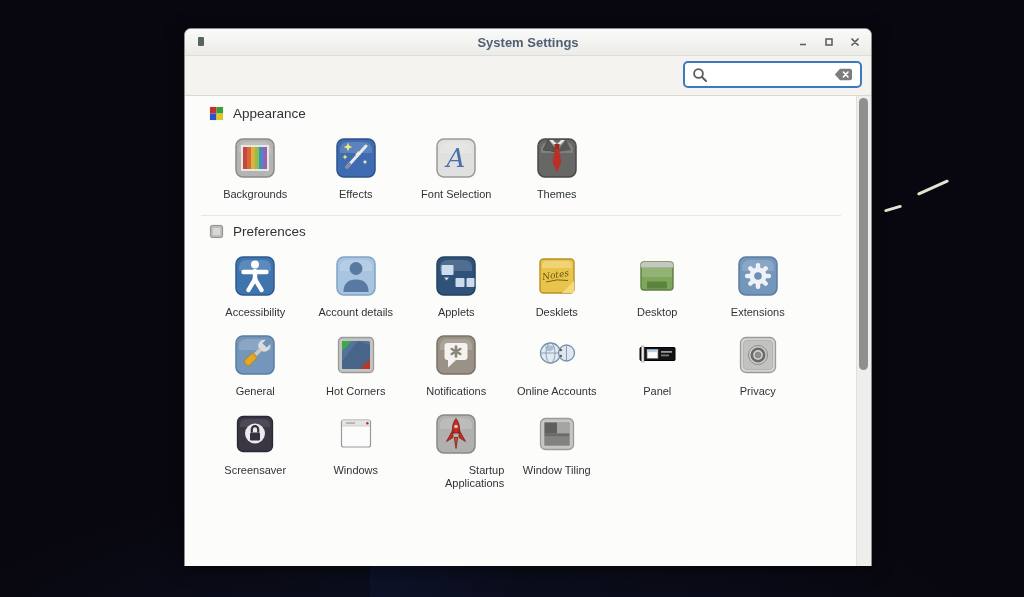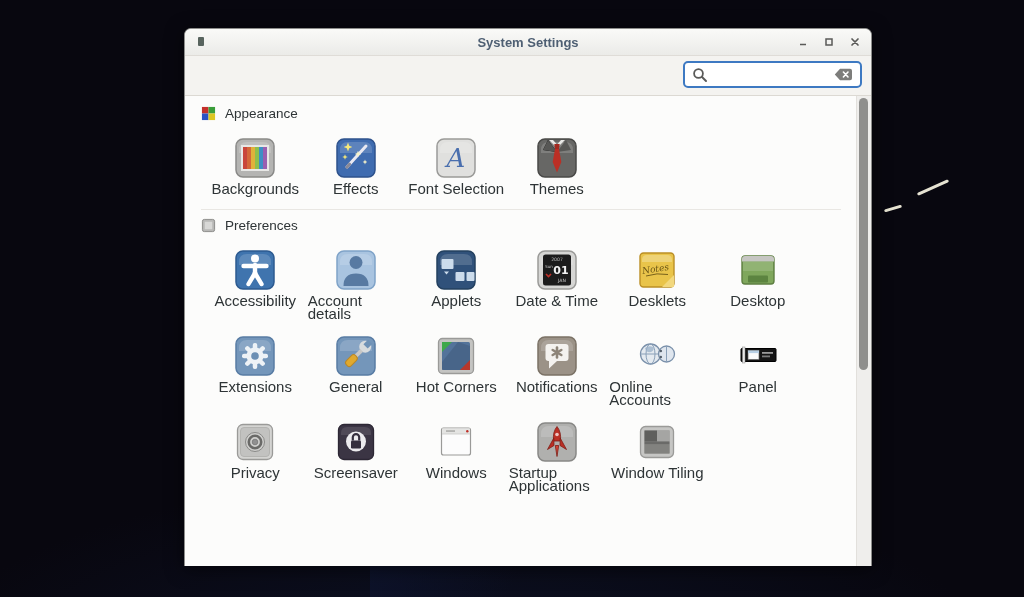--- a/index.html
+++ b/index.html
@@ -38,29 +38,29 @@
     background:transparent;font-family:inherit;color:#333;}
   .sicon{display:flex;align-items:center;}
 
   .content{flex:1;position:relative;background:#fcfcfb;overflow:hidden;
     padding:8px 30px 0 16px;box-sizing:border-box;}
   .scrollbar{position:absolute;right:0;top:0;bottom:0;width:14px;background:#efeeec;
     border-left:1px solid #e2e0dc;}
   .thumb{position:absolute;left:2px;top:2px;width:9px;height:272px;background:#8f8f8d;
     border-radius:5px;}
 
-  .sec-header{display:flex;align-items:center;gap:9px;height:18px;margin:0 0 6px 0;}
+  .sec-header{display:flex;align-items:center;gap:9px;height:18px;margin:0 0 6px 8px;}
   .sec-icon{width:15px;height:15px;display:flex;}
   .sec-title{font-size:13.5px;color:#2e3436;}
   .grid{display:flex;flex-wrap:wrap;width:608px;margin-left:4px;}
   .cell{width:100.5px;display:flex;flex-direction:column;align-items:center;
     padding:6px 0 6px 0;box-sizing:border-box;cursor:default;}
   .big-icon{width:48px;height:48px;display:flex;}
-  .cell-label{font-size:15px;line-height:13px;color:#2e3436;text-align:left;
-    margin-top:0;max-width:96px;}
+  .cell-label{font-size:11px;line-height:13px;color:#2e3436;text-align:right;
+    margin-top:6px;max-width:96px;}
   .sep{height:1px;background:#e9e7e3;margin:8px 0 6px 0;}
 </style>
 </head>
 <body>
 
 <div class="desktop">
   <div class="dash dash1"></div>
   <div class="dash dash2"></div>
   <div class="glow"></div>
 
@@ -230,35 +230,20 @@
                       <rect x="23.5" y="26" width="9" height="9" rx="1"></rect>
                       <rect x="34.5" y="26" width="8" height="9" rx="1"></rect>
                     </g>
                   </svg>
                 </span>
                 <span class="cell-label">Applets</span>
               </div>
               <div class="cell">
                 <span class="big-icon">
                   <svg width="48" height="48" viewBox="0 0 48 48">
-                    <rect x="5" y="5" width="38" height="38" rx="7" fill="#d6d6d4" stroke="#9a9a98" stroke-width="1.5"></rect>
-                    <path d="M8 16 q0 -8 8 -8 h16 q8 0 8 8 v3 H8 z" fill="#ffffff" opacity="0.16"></path>
-                    <rect x="10" y="8.5" width="28" height="31" rx="2.5" fill="#1c1c1c"></rect>
-                    <text x="24" y="15" font-size="4.6" fill="#b8b8b8" text-anchor="middle" font-family="DejaVu Sans, sans-serif">2007</text>
-                    <text x="16" y="21.5" font-size="4.2" fill="#c8c8c8" text-anchor="middle" font-family="DejaVu Sans, sans-serif">Sun</text>
-                    <text x="28" y="28" font-size="11" font-weight="bold" fill="#f2f2f2" text-anchor="middle" font-family="DejaVu Sans, sans-serif">01</text>
-                    <text x="29" y="35.5" font-size="4.6" fill="#c8c8c8" text-anchor="middle" font-family="DejaVu Sans, sans-serif">JAN</text>
-                    <path d="M13 28 l2.5 2.5 2.5 -2.5" fill="none" stroke="#c03028" stroke-width="1.6"></path>
-                  </svg>
-                </span>
-                <span class="cell-label">Date &amp; Time</span>
-              </div>
-              <div class="cell">
-                <span class="big-icon">
-                  <svg width="48" height="48" viewBox="0 0 48 48">
                     <rect x="7" y="7" width="34" height="34" rx="3.5" fill="#e9c44a" stroke="#bb8f26" stroke-width="1.4"></rect>
                     <path d="M9 14 q0 -5 5 -5 h20 q5 0 5 5 v2 H9 z" fill="#ffffff" opacity="0.25"></path>
                     <polygon points="41,29 41,41 29,41" fill="#f2d87e"></polygon>
                     <text x="23" y="26" font-size="9" font-style="italic" font-family="DejaVu Serif, Liberation Serif, serif" fill="#6b5616" text-anchor="middle" transform="rotate(-9 23 26)">Notes</text>
                     <path d="M13 30 q11 -3.5 22 -1.5" stroke="#6b5616" stroke-width="0.9" fill="none"></path>
                   </svg>
                 </span>
                 <span class="cell-label">Desklets</span>
               </div>
               <div class="cell">

